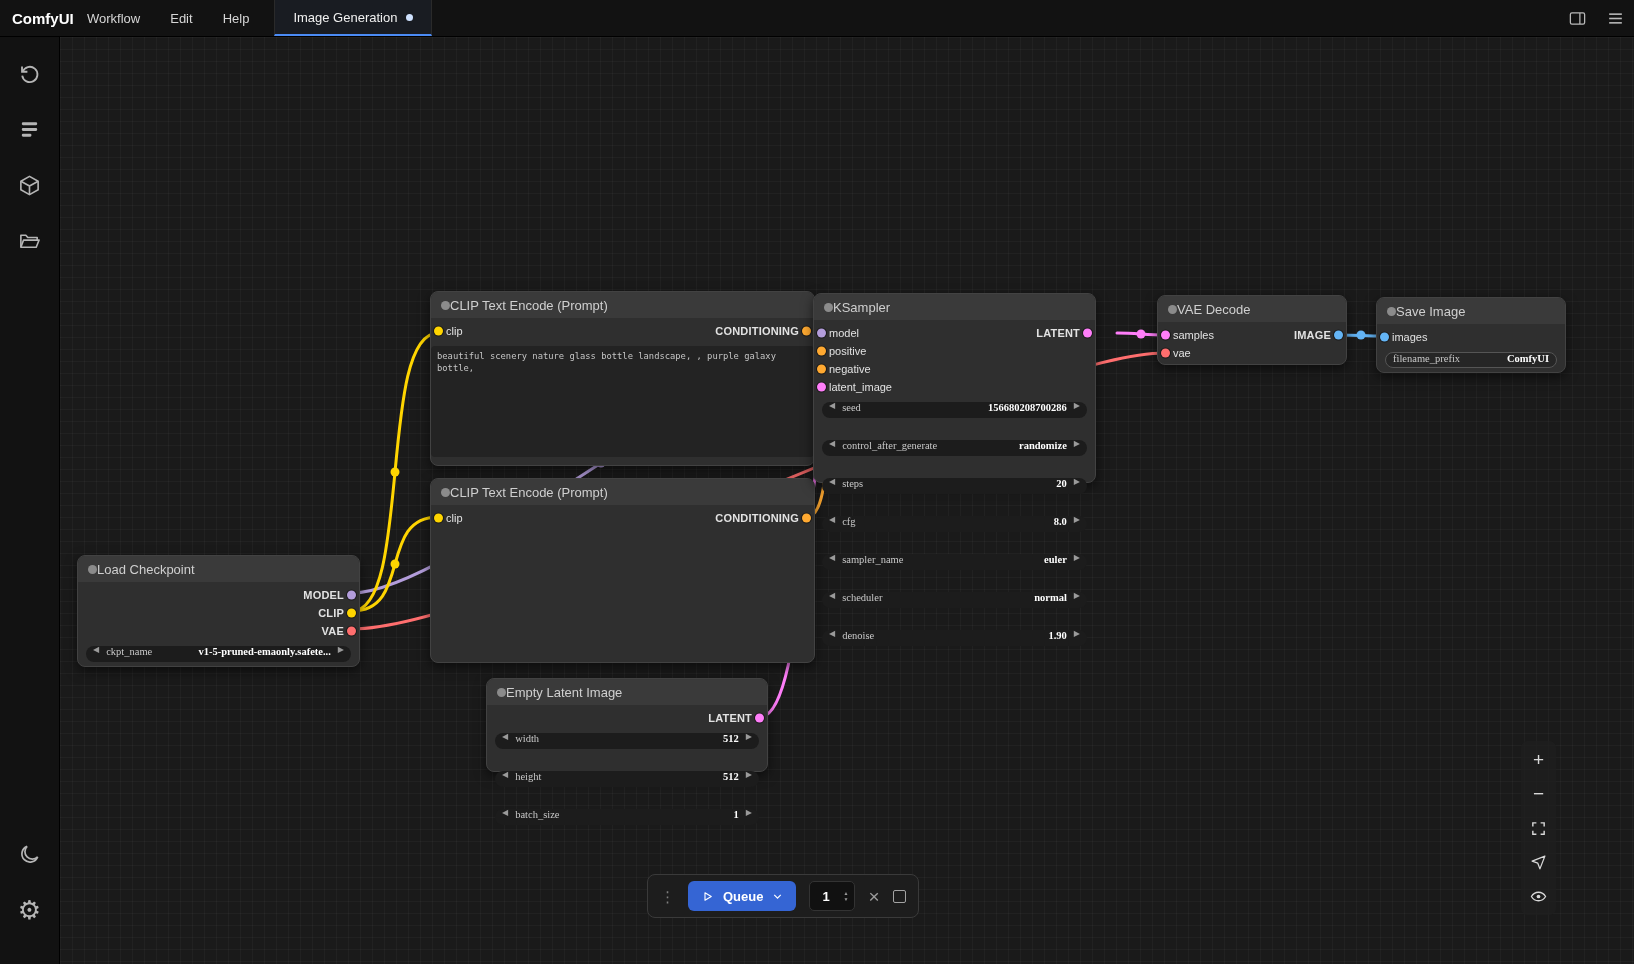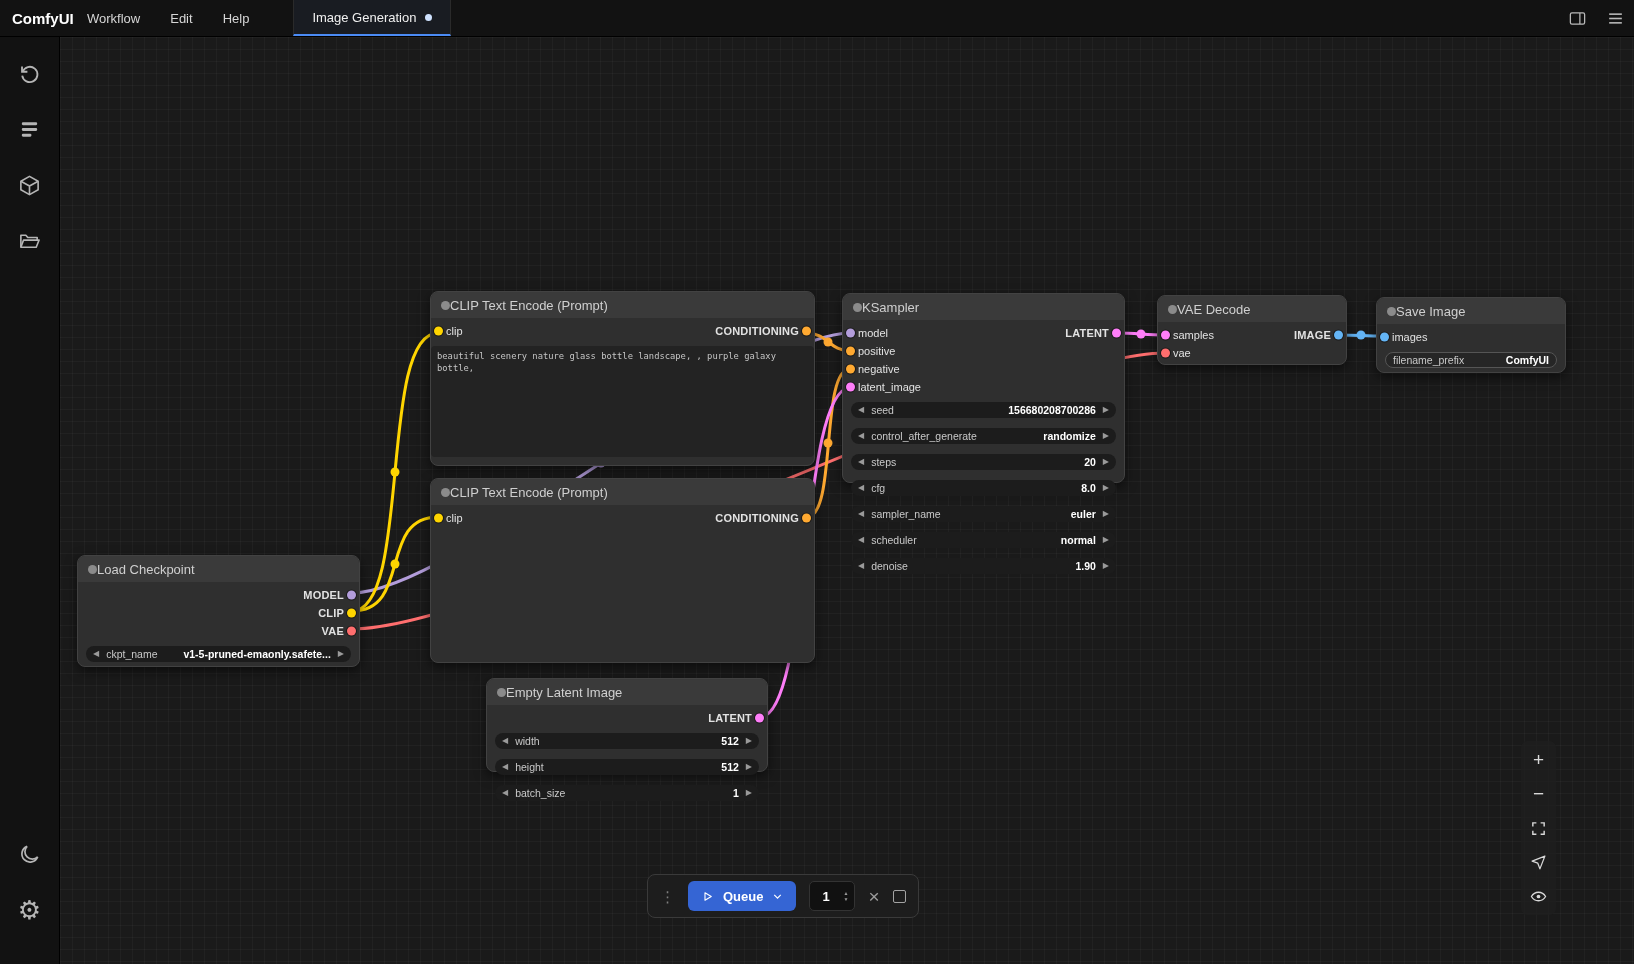--- a/index.html
+++ b/index.html
@@ -9,21 +9,21 @@
   
   .topbar { position:absolute; left:0; top:0; width:1634px; height:37px;
     background:#121212; display:flex; align-items:stretch; z-index:10;
     border-bottom:1px solid #000; }
   .logo { width:72px; display:flex; align-items:center; padding-left:12px;
     color:#ffffff; font-weight:700; font-size:15px; }
   .menu-item { display:flex; align-items:center; padding:0 15px; color:#d6d6d6;
     font-size:13px; cursor:default; }
   .tab { display:flex; align-items:center; gap:9px; padding:4px 18px;
     background:#191c22; border-left:1px solid #2a2a2a; border-right:1px solid #2a2a2a;
-    border-bottom:2px solid #4b8bf5; color:#f0f0f0; font-size:13px; margin-left:29px; }
+    border-bottom:2px solid #4b8bf5; color:#f0f0f0; font-size:13px; margin-left:10px; }
   .unsaved-dot { width:7px; height:7px; border-radius:50%; background:#cfe2ff; }
   .topbar-spacer { flex:1; }
   .tb-icon { display:flex; align-items:center; justify-content:center; width:38px;
     color:#b9b9b9; }
   .tb-icon svg { width:19px; height:19px; }
 
   
   .sidebar { position:absolute; left:0; top:37px; width:60px; height:927px;
     background:#121212; display:flex; flex-direction:column; align-items:center;
     z-index:10; padding-top:8px; padding-bottom:26px; border-right:1px solid #000; }
@@ -64,23 +64,23 @@
     align-items:center; padding:0 15px; font-size:11px; color:#e2e2e2; }
   .srow .in  { margin-right:auto; }
   .srow .out { margin-left:auto; font-weight:700; letter-spacing:.2px; }
   .sdot { position:absolute; width:9px; height:9px; border-radius:50%;
     top:50%; transform:translateY(-50%); box-shadow:0 0 0 1px rgba(0,0,0,.45); }
   .sdot.l { left:3px; } .sdot.r { right:3px; }
   .c-model { background:#b39ddb; } .c-clip { background:#ffd500; }
   .c-vae { background:#ff6e6e; } .c-cond { background:#ffa931; }
   .c-latent { background:#ff7ef9; } .c-image { background:#64b5f6; }
 
-  .widget { height:16px; flex:0 0 16px; margin:6px 8px 4px; background:#1c1c1c;
-    border-radius:8px; display:flex; align-items:center; padding:0 7px;
-    font-size:10.5px; color:#c9c9c9; gap:7px; }
+  .widget { height:16px; flex:0 0 16px; margin:6px 8px 16px; background:#1c1c1c;
+    border-radius:8px; display:flex; align-items:flex-start; padding:0 7px;
+    font-size:10.5px; color:#c9c9c9; gap:7px;font-family:Liberation Serif, serif; }
   .widget.no-arrows { border:1px solid #555; background:#262626; }
   .warr { color:#9a9a9a; font-size:8px; line-height:1; }
   .wname { white-space:nowrap; }
   .wflex { flex:1; }
   .wval { color:#ffffff; font-weight:700; white-space:nowrap; }
 
   .node-text { flex:1; margin:6px 0 8px; background:#232323; border-radius:4px;
     color:#c5c5c5; font-family:"DejaVu Sans Mono", monospace; font-size:8.8px;
     padding:5px 6px; line-height:1.35; overflow:hidden; }
 
@@ -283,21 +283,21 @@
     <div class="widget">
       <span class="warr">◀</span>
       <span class="wname">batch_size</span>
       <span class="wflex"></span>
       <span class="wval">1</span>
       <span class="warr">▶</span>
     </div>
   </div>
 </div>
 
-<div class="node" style="left:842px; top:293px; width:283px; height:190px">
+<div class="node" style="left:813px; top:293px; width:283px; height:190px">
   <div class="node-title">
     <span class="collapse-dot"></span>
     <span>KSampler</span>
   </div>
   <div class="node-body">
     <div class="srow">
       <span class="sdot l c-model"></span>
       <span class="in">model</span>
       <span class="out">LATENT</span>
       <span class="sdot r c-latent"></span>

